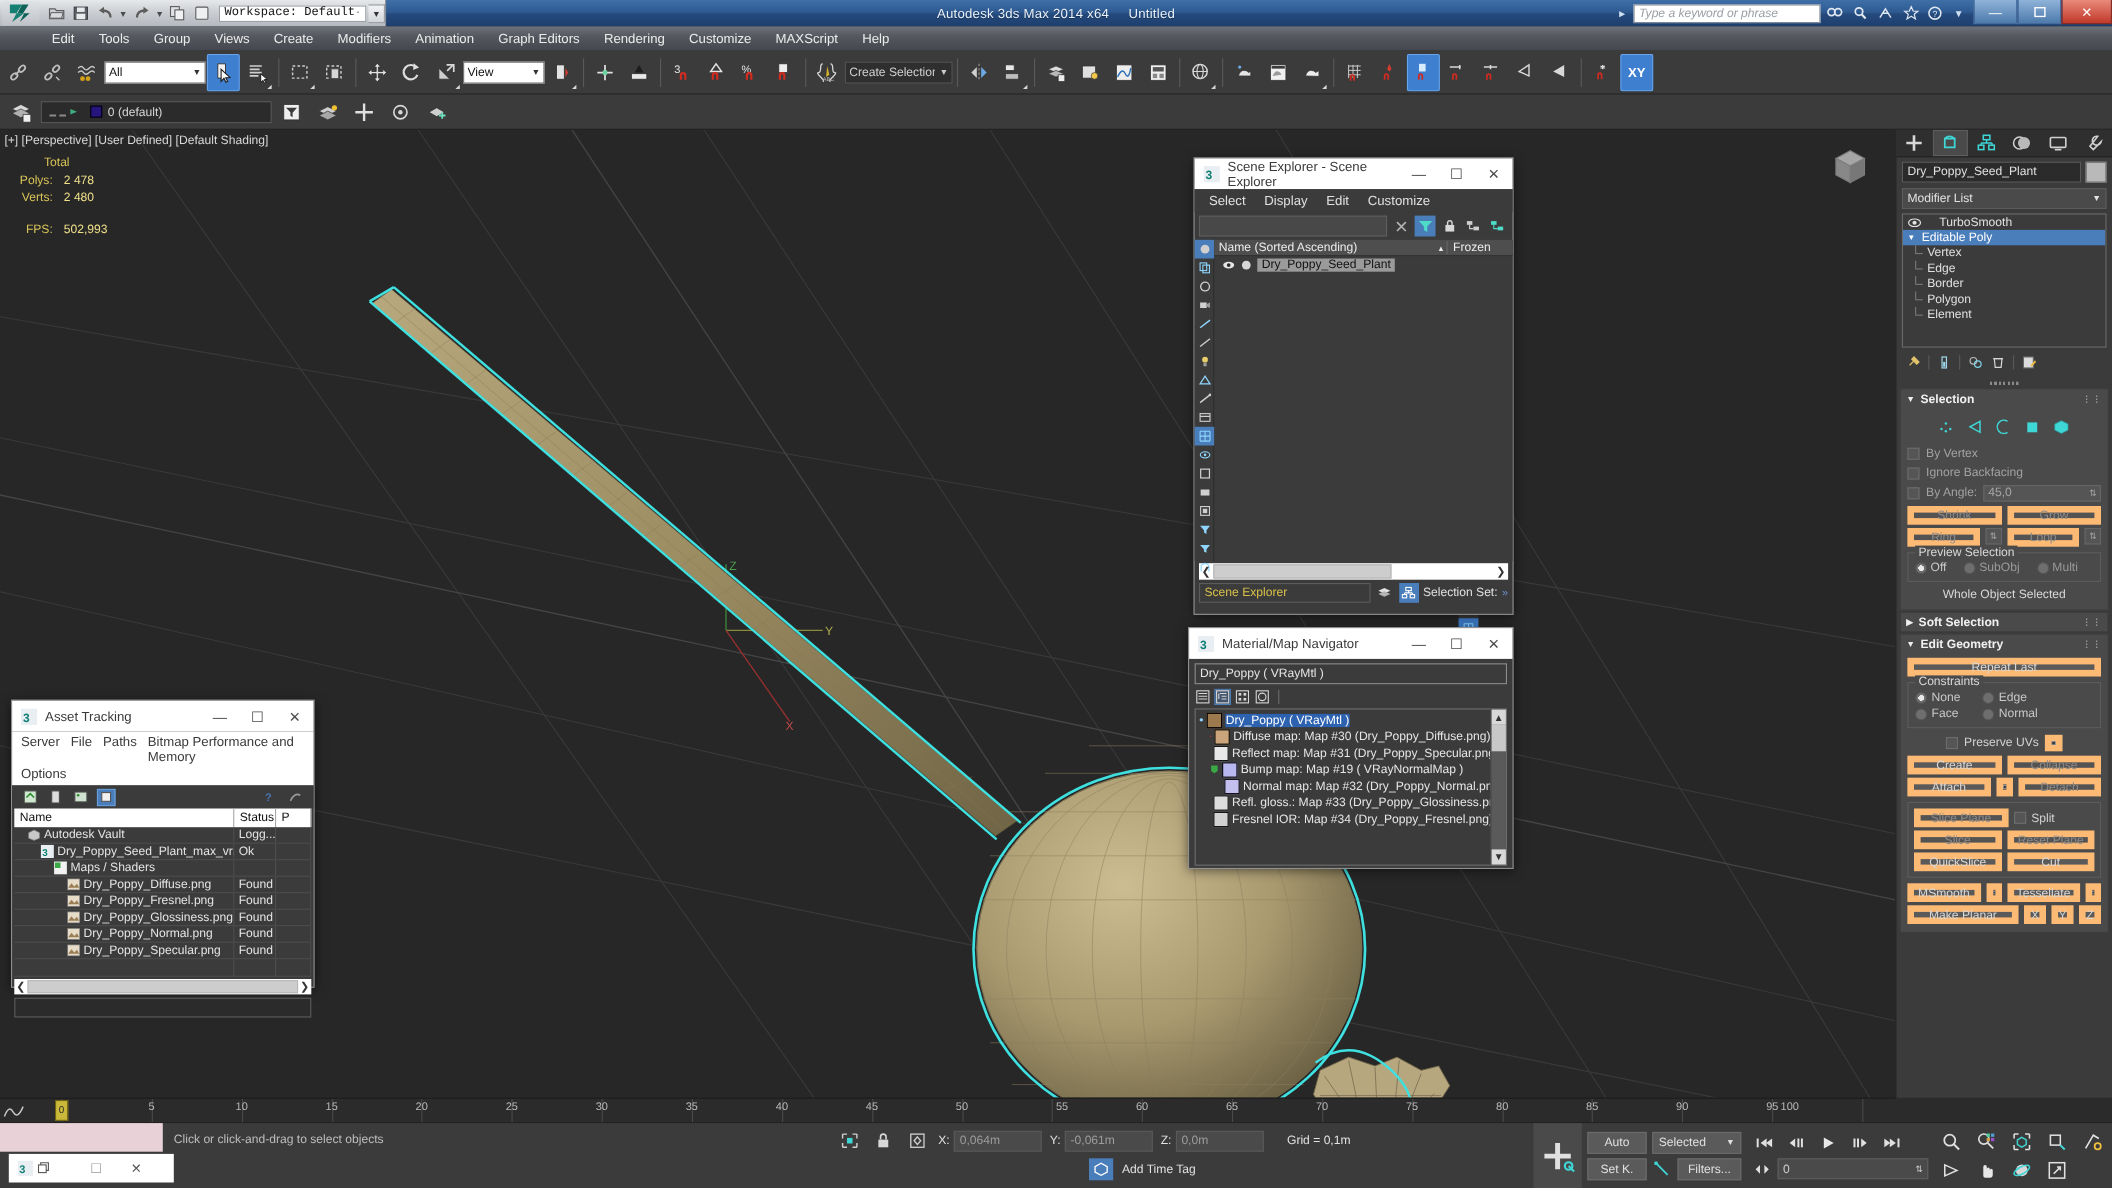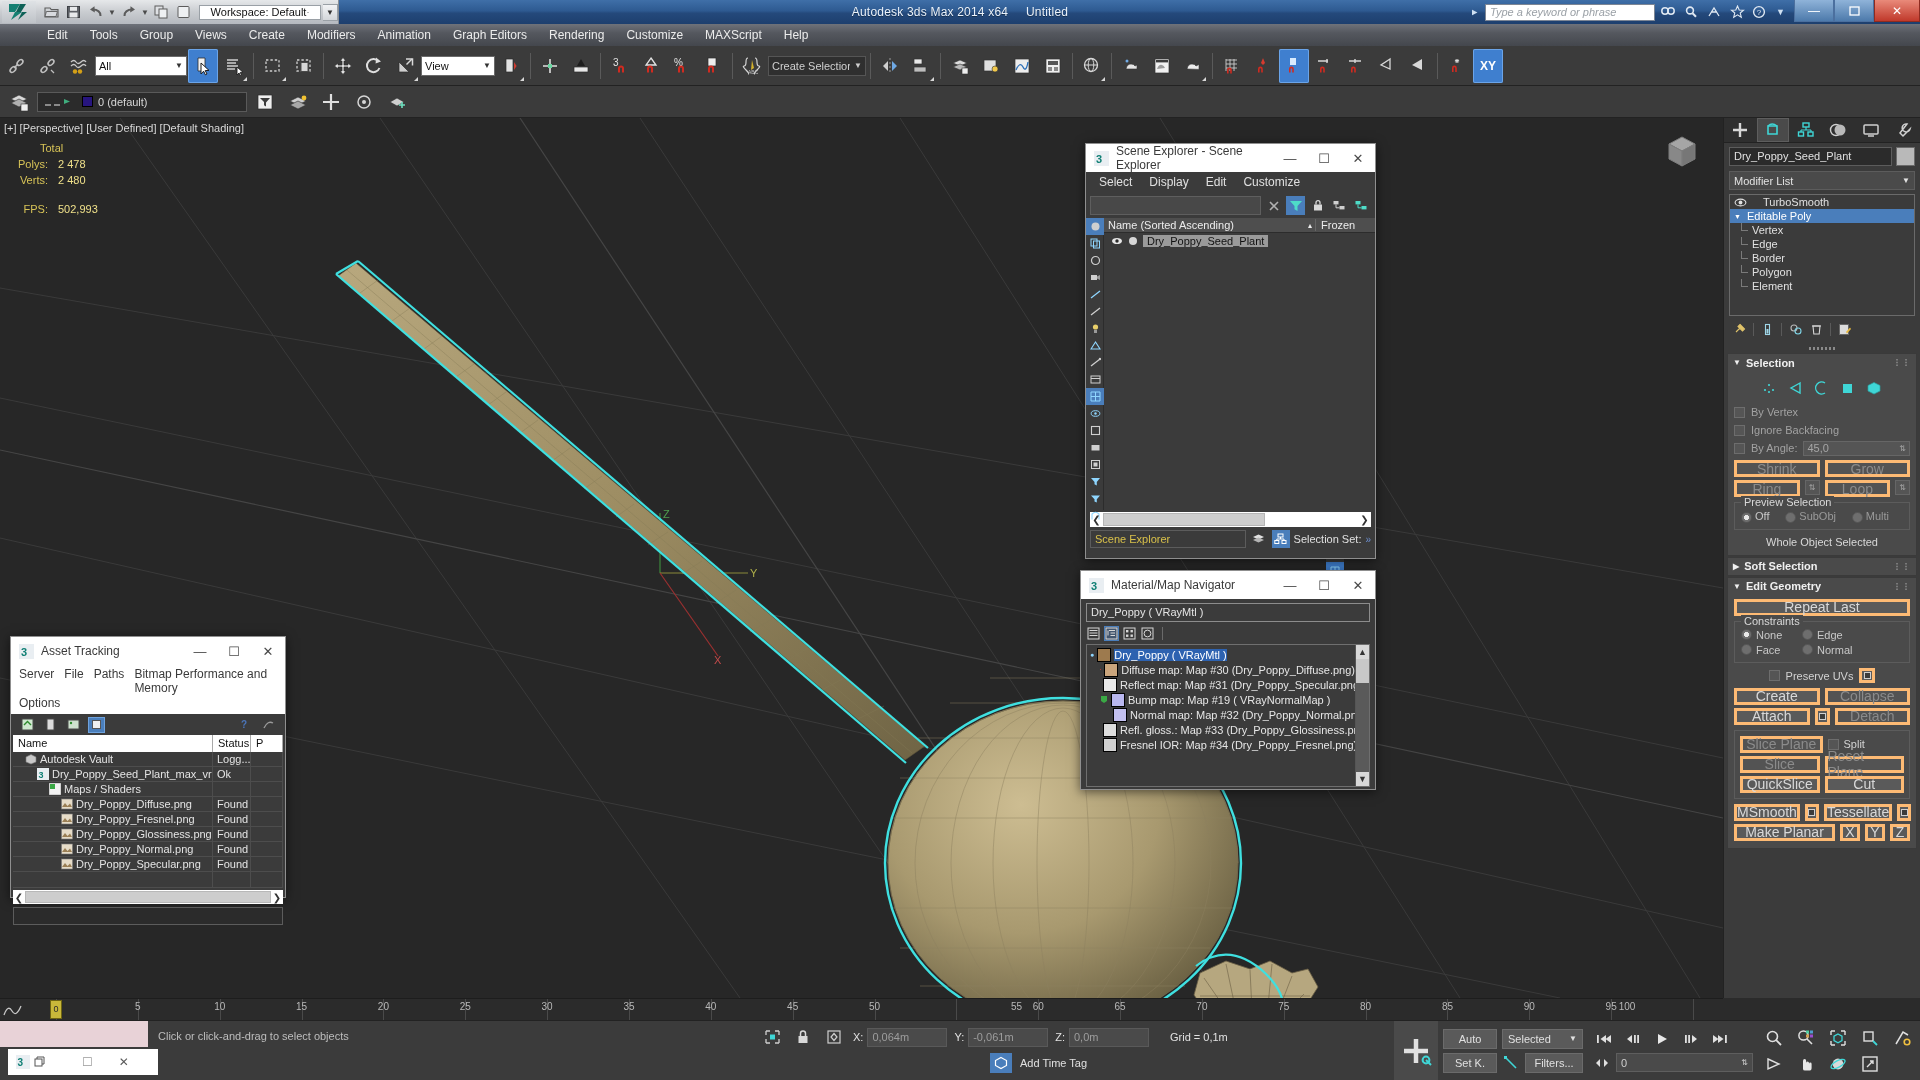--- a/index.html
+++ b/index.html
@@ -12,21 +12,21 @@
     background:linear-gradient(180deg,#3f6fa8 0%,#2e5a91 45%,#24497b 55%,#1d3f6e 100%);
     display:flex;align-items:center;}
   .tb-left{display:flex;align-items:center;height:24px;padding-left:2px;gap:2px;
     background:linear-gradient(180deg,#e6e8ea 0%,#c9ccd0 50%,#b5b9bf 100%);
     border-right:1px solid #8a8f96;}
   .maxlogo{width:34px;height:22px;display:flex;align-items:center;justify-content:center;
     background:linear-gradient(180deg,#dfe2e5,#bfc3c8);}
   .qat{display:flex;align-items:center;gap:1px;padding:0 3px;height:24px;}
   .qbtn{width:21px;height:20px;display:flex;align-items:center;justify-content:center;cursor:pointer;border-radius:2px;}
   .wsbox{height:15px;background:#fff;border:1px solid #9aa0a6;display:flex;align-items:center;
-    padding:0 4px;color:#111;font-size:11px;min-width:122px;justify-content:center;}
+    padding:0 4px;color:#111;font-size:11px;min-width:122px;justify-content:center;font-family:Liberation Mono, monospace;}
   .wsdd{width:15px;height:17px;display:flex;align-items:center;justify-content:center;
     background:linear-gradient(180deg,#f2f3f5,#d3d6da);border:1px solid #9aa0a6;border-left:none;}
   .tb-title{position:absolute;left:0;right:0;text-align:center;color:#eaf2fb;font-size:12px;
     line-height:24px;letter-spacing:.2px;text-shadow:0 1px 0 #16304f;}
   .tb-right{margin-left:auto;display:flex;align-items:center;height:24px;gap:0;z-index:5;}
   .infocenter{display:flex;align-items:center;height:24px;gap:3px;padding-right:6px;}
   .ic-arrow{color:#cfe0f2;font-size:9px;padding:0 3px;}
   .ic-input{width:170px;height:17px;background:#fff;border:1px solid #7d8694;color:#9aa0a6;
     font-style:italic;font-size:11px;padding:0 4px;line-height:15px;}
   .ic-btn{width:20px;height:20px;display:flex;align-items:center;justify-content:center;cursor:pointer;}
@@ -109,21 +109,21 @@
     font-weight:bold;color:#f0f0f0;background:#4a4a4a;cursor:pointer;}
   .ro-head .tri{font-size:8px;}
   .ro-head .dots{margin-left:auto;color:#9a9a9a;font-size:8px;letter-spacing:1px;}
   .ro-body{padding:4px 6px 7px 6px;background:#4a4a4a;}
   .sublevels{display:flex;justify-content:center;gap:7px;padding:4px 0 7px 0;}
   .sl{width:19px;height:17px;display:flex;align-items:center;justify-content:center;cursor:pointer;}
   .ckrow{display:flex;align-items:center;gap:6px;height:18px;color:#a2a2a2;font-size:11px;}
   .ck{width:11px;height:11px;background:#555;border:1px solid #6d6d6d;}
   .spin{height:15px;background:#555;border:1px solid #666;color:#a6a6a6;font-size:11px;
     display:flex;align-items:center;padding:0 3px;justify-content:space-between;flex:1;}
-  .btn{height:17px;background:#5a5a5a;border:3px solid #fdba74;color:#d8d8d8;font-size:14px;
+  .btn{height:17px;background:#5a5a5a;border:6px solid #fdba74;color:#d8d8d8;font-size:11px;
     display:flex;align-items:center;justify-content:center;cursor:pointer;}
   .btn.dis{color:#8b8b8b;background:#535353;}
   .btnrow{display:flex;gap:5px;margin-top:3px;}
   .group{border:1px solid #5c5c5c;margin-top:5px;padding:7px 20px 6px 6px;position:relative;}
   .group > .gt{position:absolute;top:-7px;left:6px;background:#4a4a4a;padding:0 3px;font-size:11px;color:#d8d8d8;}
   .radio{width:11px;height:11px;border-radius:50%;background:#6e6e6e;border:1px solid #555;
     display:inline-block;vertical-align:middle;}
   .radio.on{background:radial-gradient(circle,#e8e8e8 0 40%,#6e6e6e 42%);}
   .rrow{display:flex;align-items:center;gap:5px;font-size:11px;color:#c8c8c8;}
   .center{text-align:center;font-size:11px;color:#d8d8d8;margin-top:6px;}
@@ -1705,21 +1705,21 @@
         <div class="ticklbl" style="left: 521.1px;">30</div>
         <div class="tick" style="left: 602.95px;"></div>
         <div class="ticklbl" style="left: 602.95px;">35</div>
         <div class="tick" style="left: 684.8px;"></div>
         <div class="ticklbl" style="left: 684.8px;">40</div>
         <div class="tick" style="left: 766.65px;"></div>
         <div class="ticklbl" style="left: 766.65px;">45</div>
         <div class="tick" style="left: 848.5px;"></div>
         <div class="ticklbl" style="left: 848.5px;">50</div>
         <div class="tick" style="left: 930.35px;"></div>
-        <div class="ticklbl" style="left: 978px; padding-left: 25px;">55</div>
+        <div class="ticklbl" style="left: 927px; padding-left: 25px;">55</div>
         <div class="tick" style="left: 1012.2px;"></div>
         <div class="ticklbl" style="left: 1012.2px;">60</div>
         <div class="tick" style="left: 1094.05px;"></div>
         <div class="ticklbl" style="left: 1094.05px;">65</div>
         <div class="tick" style="left: 1175.9px;"></div>
         <div class="ticklbl" style="left: 1175.9px;">70</div>
         <div class="tick" style="left: 1257.75px;"></div>
         <div class="ticklbl" style="left: 1257.75px;">75</div>
         <div class="tick" style="left: 1339.6px;"></div>
         <div class="ticklbl" style="left: 1339.6px;">80</div>

